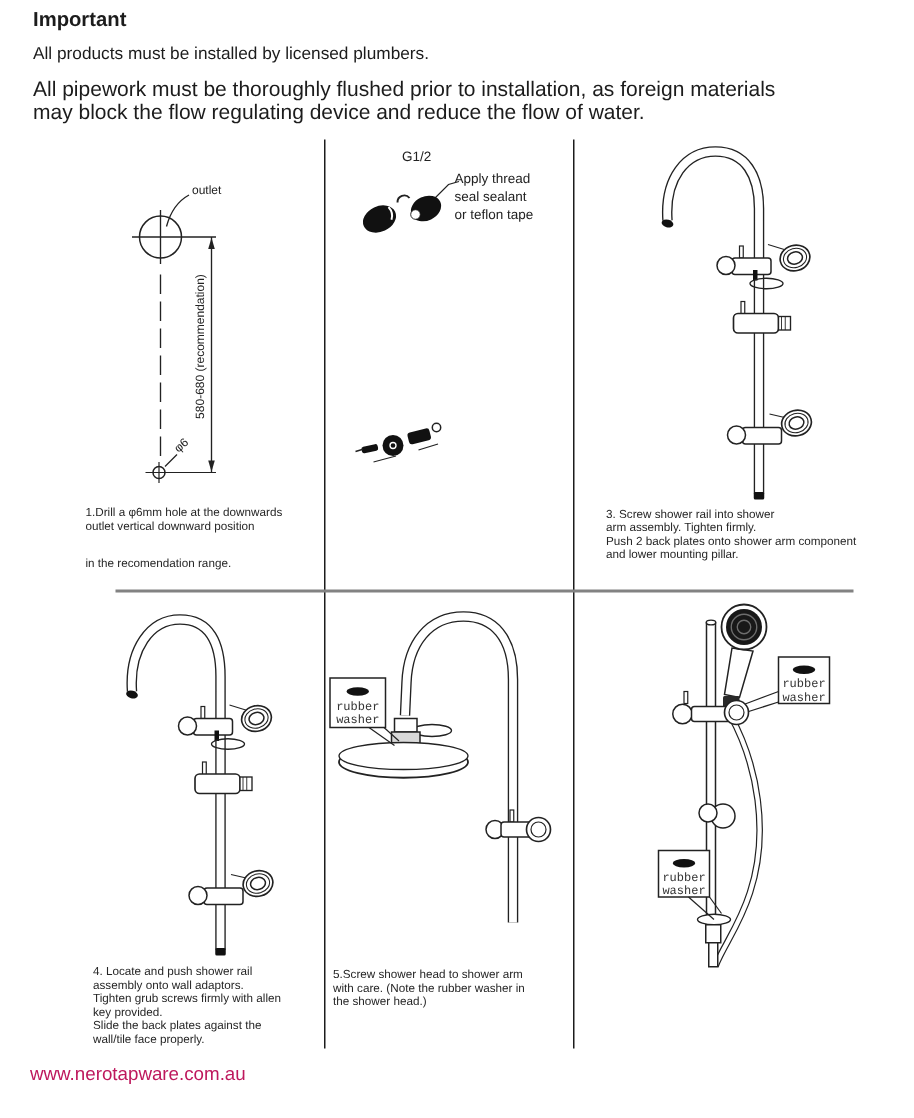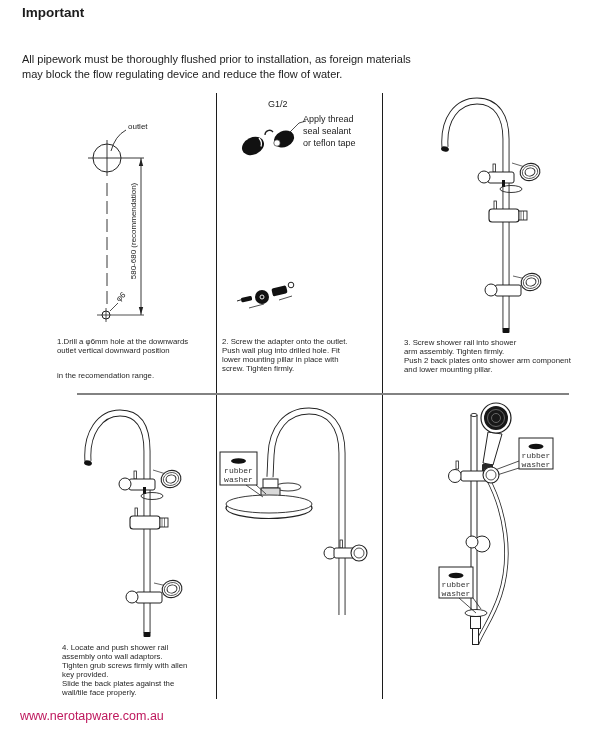--- a/index.html
+++ b/index.html
@@ -3,38 +3,39 @@
 <meta charset="utf-8">
 <style>
   * { margin:0; padding:0; box-sizing:border-box; }
   html,body { background:#ffffff; }
   .page {
     position:relative; width:609px; height:745px; background:#fff;
     font-family:"Liberation Sans", sans-serif; color:#1c1c1c; overflow:hidden;
   }
   .title { position:absolute; left:22px; top:5px; font-size:13.5px; font-weight:bold; }
   .intro1 { position:absolute; left:22px; top:30px; font-size:11.5px; }
-  .intro2 { position:absolute; left:22px; top:52px; font-size:11px; line-height:14.5px; }
+  .intro2 { position:absolute; left:22px; top:52px; font-size:14px; line-height:14.5px; }
   .vdiv { position:absolute; top:93px; width:1px; height:606px; background:#1c1c1c; }
   .hdiv { position:absolute; left:77px; top:393px; width:492px; height:2px; background:#828282; }
   .caption { position:absolute; font-size:7.8px; line-height:9px; color:#262626; }
   .caption span { display:block; }
   .caption .gap { margin-top:16px; }
   .footer { position:absolute; left:20px; top:709px; font-size:12.5px; color:#be185d; }
   svg { position:absolute; overflow:visible; }
   svg text { font-family:"Liberation Sans", sans-serif; fill:#222; }
   svg text.cad { font-family:"Liberation Mono", monospace; fill:#333; }
   .ln { stroke:#222; fill:none; }
 </style>
 </head>
 <body>
 
 <div class="page">
 
   <div class="title">Important</div>
+  <div class="intro1">All products must be installed by licensed plumbers.</div>
   <div class="intro2">
     <span>All pipework must be thoroughly flushed prior to installation, as foreign materials</span><br>
     <span>may block the flow regulating device and reduce the flow of water.</span>
   </div>
 
   <div class="vdiv" style="left:216px"></div>
   <div class="vdiv" style="left:382px"></div>
   <div class="hdiv"></div>
 
   <svg style="left:0;top:93px" width="216" height="248" viewBox="0 0 216 248">
@@ -250,35 +251,34 @@
       <path class="ln" stroke-width="0.8" d="M90 203 L98 214"></path>
       <path class="ln" stroke-width="0.8" d="M76 203 L93 218"></path>
     </g>
   </svg>
 
   <div class="caption" style="left:57px;top:337px;width:158px">
     <span>1.Drill a φ6mm hole at the downwards</span>
     <span>outlet vertical downward position</span>
     <span class="gap">in the recomendation range.</span>
   </div>
-  <div class="caption" style="left:222px;top:337px;width:158px">
-    <span>2. Screw the adapter onto the outlet.</span>
-    <span>Push wall plug into drilled hole. Fit</span>
-    <span>lower mounting pillar in place with</span>
-    <span>screw. Tighten firmly.</span>
-  </div>
   <div class="caption" style="left:404px;top:338px;width:175px">
     <span>3. Screw shower rail into shower</span>
     <span>arm assembly. Tighten firmly.</span>
     <span>Push 2 back plates onto shower arm component</span>
     <span>and lower mounting pillar.</span>
   </div>
   <div class="caption" style="left:62px;top:643px;width:152px">
     <span>4. Locate and push shower rail</span>
     <span>assembly onto wall adaptors.</span>
     <span>Tighten grub screws firmly with allen</span>
     <span>key provided.</span>
     <span>Slide the back plates against the</span>
     <span>wall/tile face properly.</span>
   </div>
+  <div class="caption" style="left:222px;top:645px;width:156px">
+    <span>5.Screw shower head to shower arm</span>
+    <span>with care. (Note the rubber washer in</span>
+    <span>the shower head.)</span>
+  </div>
 
   <div class="footer">www.nerotapware.com.au</div>
 </div>
 
 </body></html>

